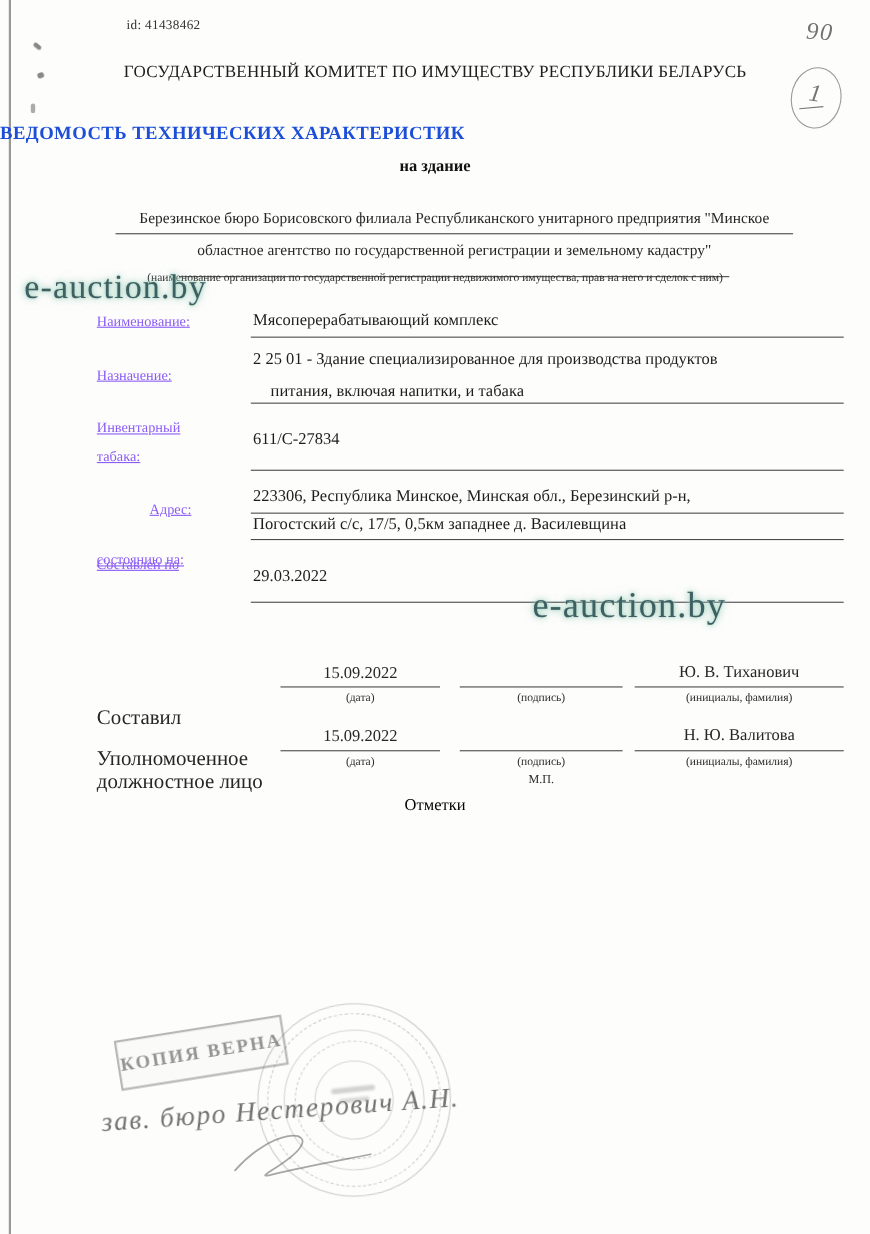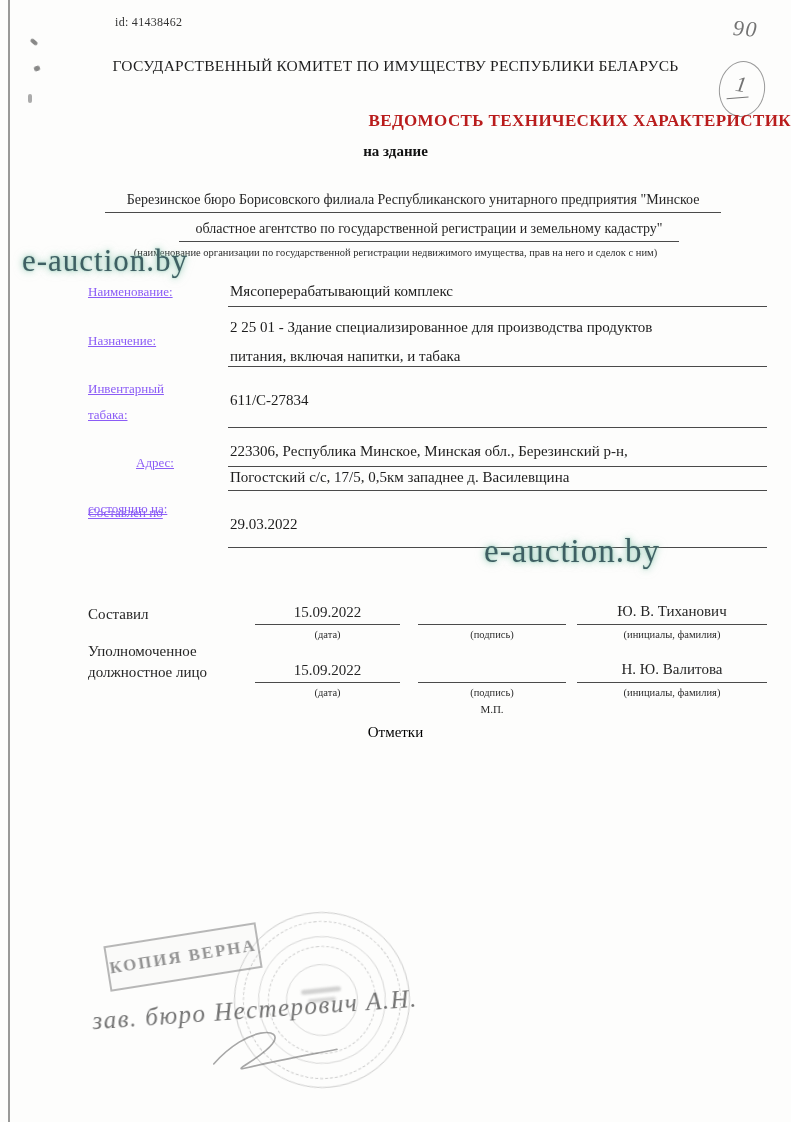--- a/index.html
+++ b/index.html
@@ -12,37 +12,37 @@
   
   .scan-edge{position:absolute;left:8px;top:0;width:2px;height:1122px;background:#777;opacity:.75;}
   .speck{position:absolute;background:#4a4a4a;border-radius:2px;opacity:.65;filter:blur(.4px);}
   
   .idlabel{left:115px;top:15px;font-size:12px;color:#333;letter-spacing:.3px;}
   .pagenum{left:733px;top:16px;font-size:22px;font-style:italic;color:#3f3f3f;transform:rotate(4deg);}
   .committee{left:0;top:57px;width:100%;text-align:center;font-size:15.5px;letter-spacing:.2px;color:#1e1e1e;}
   .sheetcircle{left:719px;top:61px;width:44px;height:54px;border:1.6px solid #999;border-radius:50%;transform:rotate(9deg);}
   .sheetnum{position:absolute;left:15px;top:10px;font-size:22px;font-style:italic;color:#555;}
   .sheetstroke{position:absolute;left:8px;top:36px;width:22px;height:0;border-top:1.6px solid #777;transform:rotate(-14deg);}
-  .title{left:0;top:111px;width:100%;text-align:right;font-weight:bold;font-size:17px;letter-spacing:.4px;color:#b91c1c;}
+  .title{left:0;top:111px;width:100%;text-align:left;font-weight:bold;font-size:17px;letter-spacing:.4px;color:#1d4ed8;}
   .subtitle{left:0;top:143px;width:100%;text-align:center;font-weight:bold;font-size:15px;color:#111;}
   
   .orgline1{left:105px;top:192px;width:616px;text-align:center;font-size:14px;border-bottom:1.3px solid #4a4a4a;padding-bottom:4px;}
-  .orgline2{left:179px;top:221px;width:500px;text-align:center;font-size:14px;border-bottom:1.3px solid #4a4a4a;padding-bottom:4px;}
+  .orgline2{left:163px;top:221px;width:500px;text-align:center;font-size:14px;border-bottom:1.3px solid #4a4a4a;padding-bottom:14px;}
   .orgcaption{left:0;top:247px;width:100%;text-align:center;font-size:10.5px;color:#2c2c2c;}
   
   .watermark{font-size:31px;letter-spacing:1px;color:#3f5f63;
     text-shadow:0 0 2px rgba(150,205,185,.95),0 0 6px rgba(150,205,185,.85),0 0 10px rgba(150,205,185,.6);}
   .wm1{left:22px;top:243px;}
   .wm2{left:484px;top:533px;font-size:33px;}
   
   .flabel{left:88px;font-size:13px;color:#8b5cf6;text-decoration:underline;}
   .fvalue{left:230px;font-size:15px;color:#1d1d1d;}
   .uline{left:228px;width:539px;height:0;border-top:1.3px solid #4a4a4a;}
   
-  .sig-role{left:88px;font-size:15px;}
+  .sig-role{left:88px;font-size:19px;margin-top:36px;}
   .sig-date{left:255px;width:145px;text-align:center;font-size:15px;}
   .sig-name{left:577px;width:190px;text-align:center;font-size:15px;}
   .sigline{height:0;border-top:1.3px solid #4a4a4a;}
   .sigcap{font-size:10.5px;text-align:center;color:#2c2c2c;}
   .marks{left:0;top:724px;width:100%;text-align:center;font-size:15px;color:#000000;}
   
   .copystamp{left:106px;top:934px;width:150px;height:42px;border:2.5px solid rgba(115,115,115,.5);
     transform:rotate(-9deg);display:flex;align-items:center;justify-content:center;
     font-weight:bold;font-size:17px;letter-spacing:2px;color:rgba(110,110,110,.72);
     filter:blur(.4px);background:rgba(200,200,200,.06);}
@@ -78,21 +78,21 @@
   <div class="abs orgcaption">(наименование организации по государственной регистрации недвижимого имущества, прав на него и сделок с ним)</div>
 
   <div class="abs watermark wm1">e-auction.by</div>
 
   <div class="abs flabel" style="top:284px;">Наименование:</div>
   <div class="abs fvalue" style="top:283px;">Мясоперерабатывающий комплекс</div>
   <div class="abs uline" style="top:306px;"></div>
 
   <div class="abs flabel" style="top:333px;text-align:right;">Назначение:</div>
   <div class="abs fvalue" style="top:319px;">2 25 01 - Здание специализированное для производства продуктов</div>
-  <div class="abs fvalue" style="top:348px;">питания, включая напитки, и табака</div>
+  <div class="abs fvalue" style="top:348px;margin-left:16px;">питания, включая напитки, и табака</div>
   <div class="abs uline" style="top:366px;"></div>
 
   <div class="abs flabel" style="top:381px;">Инвентарный</div>
   <div class="abs flabel" style="top:407px;">табака:</div>
   <div class="abs fvalue" style="top:392px;">611/С-27834</div>
   <div class="abs uline" style="top:427px;"></div>
 
   <div class="abs flabel" style="top:455px;margin-left:48px;">Адрес:</div>
   <div class="abs fvalue" style="top:443px;">223306, Республика Минское, Минская обл., Березинский р-н,</div>
   <div class="abs uline" style="top:466px;"></div>

